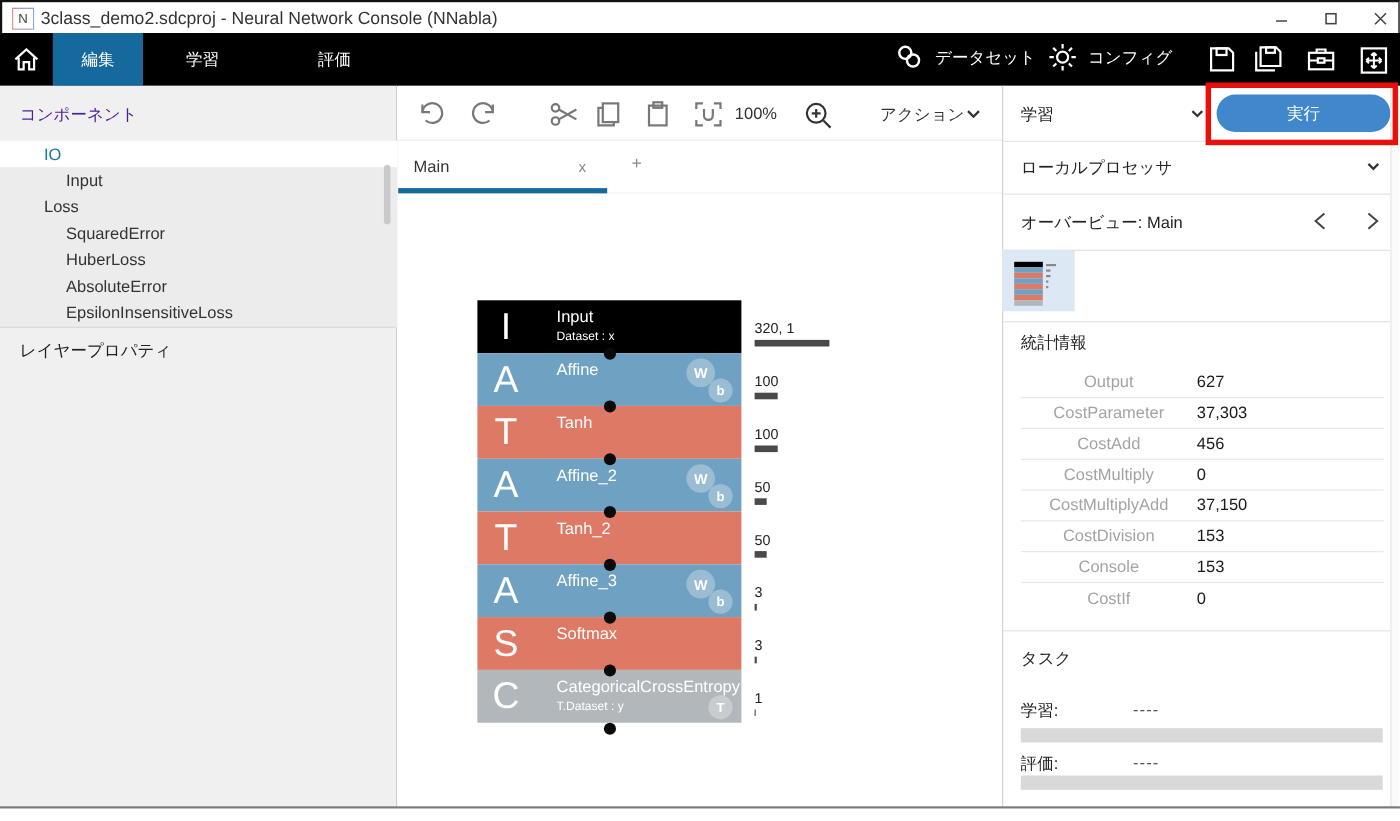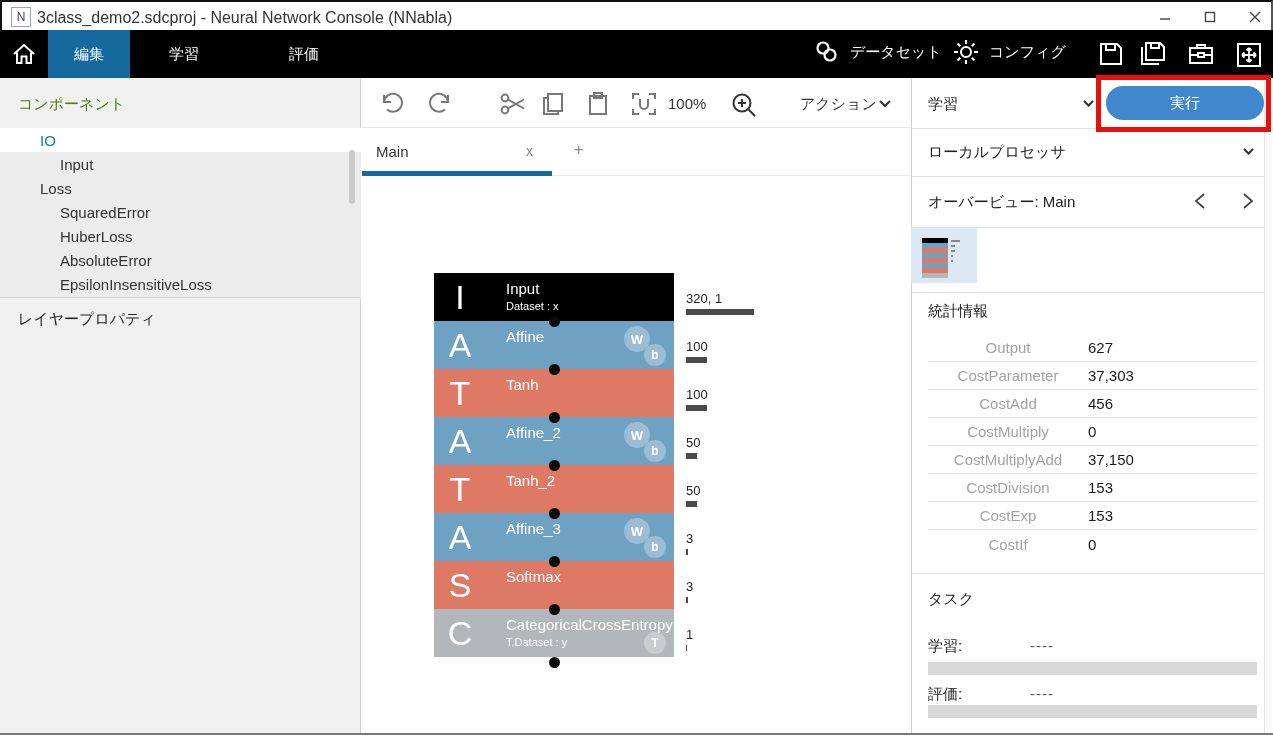--- a/index.html
+++ b/index.html
@@ -14,21 +14,21 @@
      display:flex;align-items:center;justify-content:center;font-size:12px;color:#444;}
   #title-text{left:35px;top:7px;font-size:16px;color:#333;}
   .winbtn{top:0;width:44px;height:30px;display:flex;align-items:center;justify-content:center;}
   
   #nav{left:0;top:30px;width:1273px;height:48px;background:#000;}
   .nav-tab{top:30px;height:48px;display:flex;align-items:center;justify-content:center;color:#fff;font-size:15px;}
   .nav-tab.active{background:#16699c;}
   .nav-item{top:30px;height:44px;display:flex;align-items:center;color:#fff;font-size:15px;gap:9px;}
   
   #sidebar{left:0;top:78px;width:361px;height:655px;background:#f0f0f0;border-right:1px solid #cfcfcf;box-sizing:border-box;}
-  #components-title{left:18px;top:95px;font-size:15px;color:#4d7c0f;}
+  #components-title{left:18px;top:95px;font-size:15px;color:#4c1d95;}
   #search-box{left:140px;top:88px;width:210px;height:30px;display:flex;align-items:center;gap:8px;}
   #search-input{border:none;background:transparent;outline:none;font-size:15px;color:#333;width:175px;font-family:"Liberation Sans",sans-serif;}
   #search-input::placeholder{color:#b2b2b2;}
   #comp-tree{left:0;top:128px;width:361px;height:170px;background:#ececec;}
   .tree-row{height:24px;display:flex;align-items:center;font-size:15px;color:#333;}
   .tree-row.sel{background:#fff;color:#1779ab;}
   .lv1{padding-left:40px;}.lv2{padding-left:60px;}
   #tree-scroll{left:349px;top:150px;width:6px;height:54px;background:#c9c9c9;border-radius:3px;}
   #lp-sep{left:0;top:297px;width:360px;height:1px;background:#d6d6d6;}
   #layer-prop-title{left:18px;top:310px;font-size:15px;color:#222;}
@@ -423,21 +423,21 @@
   </div>
   <div class="abs stat-row" style="top:446px;">
     <span class="stat-label">CostMultiplyAdd</span>
       <span class="stat-value">37,150</span>
   </div>
   <div class="abs stat-row" style="top:474px;">
     <span class="stat-label">CostDivision</span>
       <span class="stat-value">153</span>
   </div>
   <div class="abs stat-row" style="top:502px;">
-    <span class="stat-label">CostExp</span>
+    <span class="stat-label">Console</span>
       <span class="stat-value">153</span>
   </div>
   <div class="abs stat-row" style="top:530px;border-bottom:none;">
     <span class="stat-label">CostIf</span>
       <span class="stat-value">0</span>
   </div>
   <div class="abs rp-sep" style="top:573px;"></div>
 
   <div class="abs" id="task-title">タスク</div>
   <div class="abs task-row" style="top:637px;">

